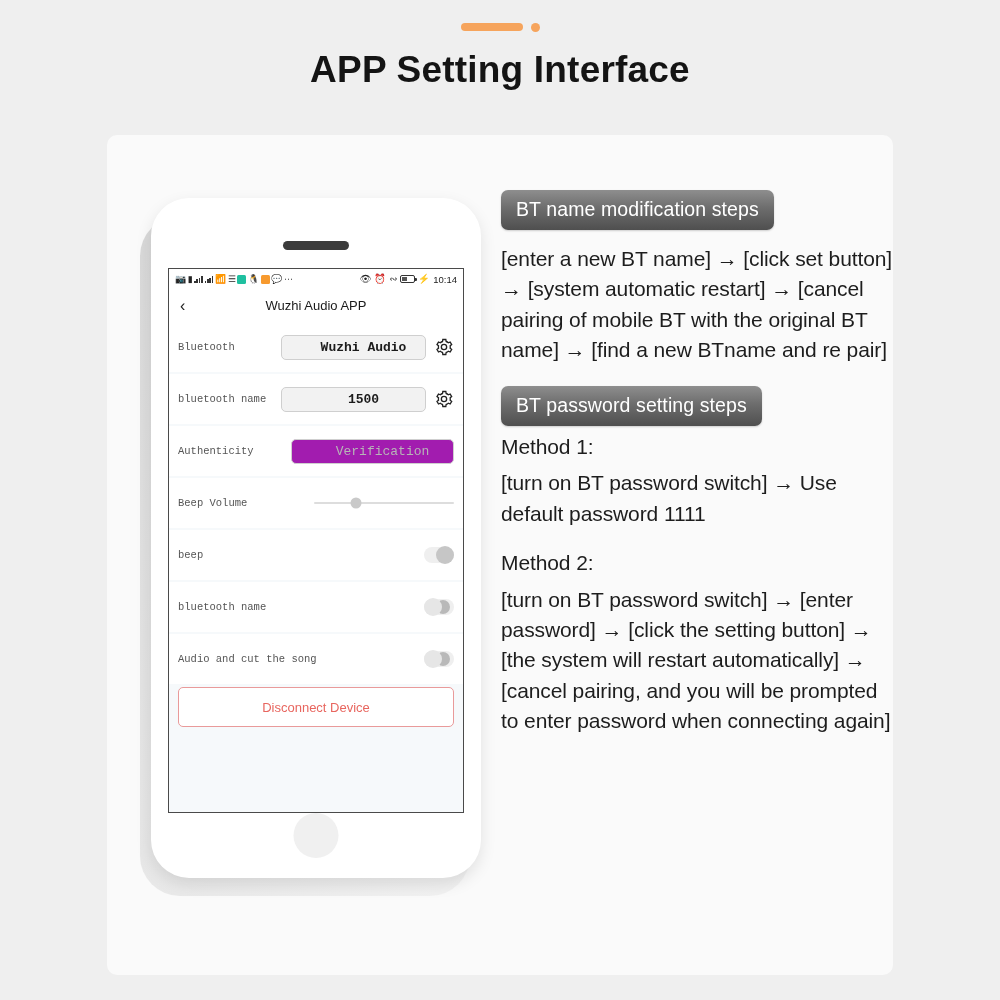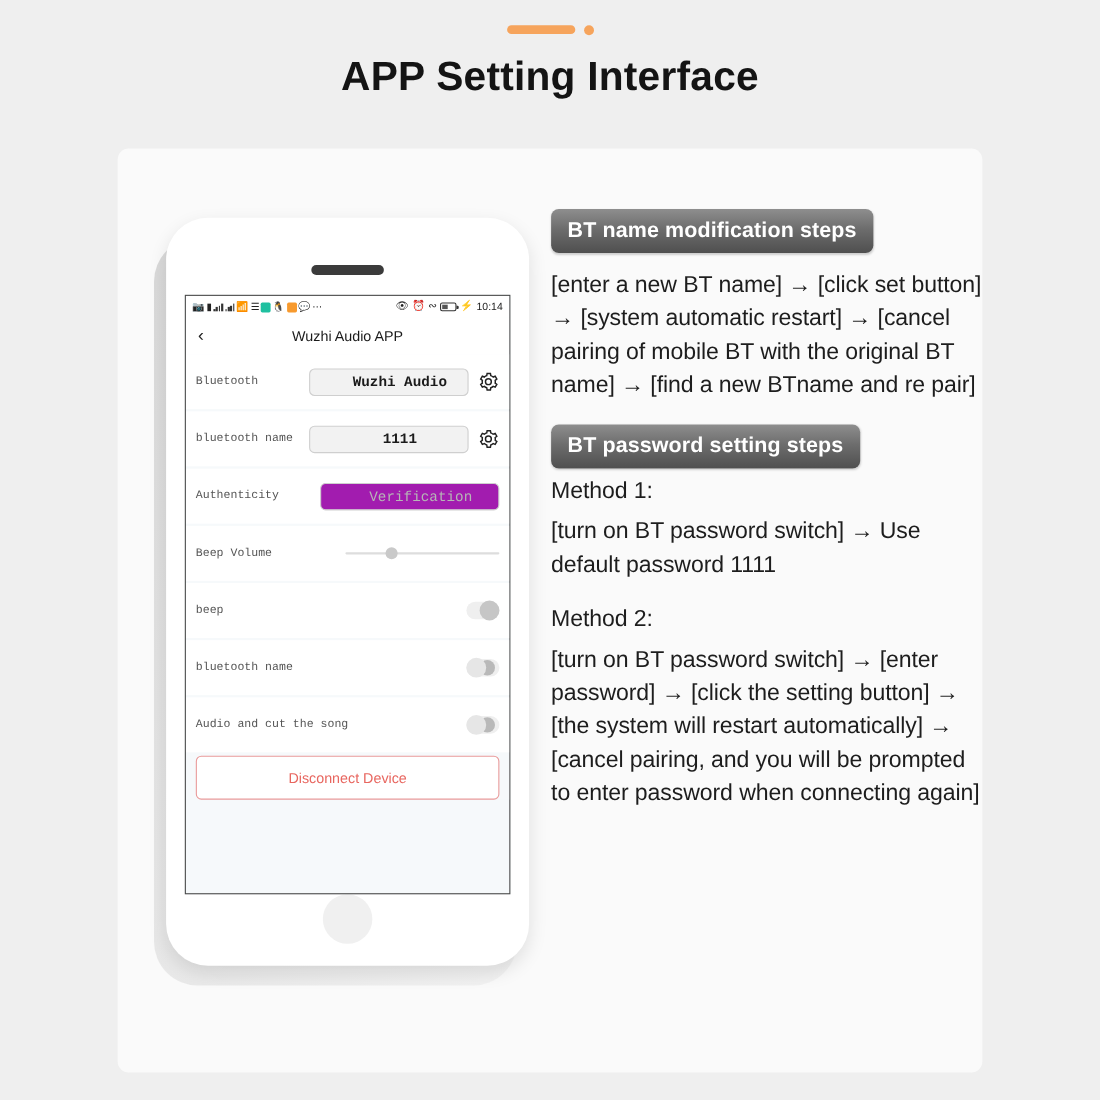--- a/index.html
+++ b/index.html
@@ -155,21 +155,21 @@
     font-size: 13px; color: #e8665f;
   }
 
   
   .panel {
     position: absolute; left: 394px; top: 55px; width: 392px;
   }
   .badge {
     display: inline-block;
     background: linear-gradient(180deg, #8e8e8e 0%, #6d6d6d 45%, #4f4f4f 100%);
-    color: #ffffff; font-weight: bold; font-size: 19.5px;
+    color: #ffffff; font-weight: normal; font-size: 19.5px;
     padding: 8px 15px 9px 15px; border-radius: 7px;
     letter-spacing: 0.1px;
     box-shadow: 0 1px 2px rgba(0,0,0,0.18);
   }
   .para {
     font-size: 21px; color: #1d1d1d; line-height: 1.45;
     margin-top: 14px; letter-spacing: -0.1px;
   }
   .para.tight { margin-top: 6px; }
   .gap-1 { height: 13px; }
@@ -247,21 +247,21 @@
               <span class="gear">
                 <svg viewBox="0 0 24 24" fill="none" stroke="#222" stroke-width="1.6">
                   <circle cx="12" cy="12" r="3.2"></circle>
                   <path d="M19.4 13.5a7.7 7.7 0 0 0 0-3l1.8-1.4-1.8-3.1-2.2.9a7.6 7.6 0 0 0-2.6-1.5L14.2 3h-3.6l-.4 2.4c-.95.3-1.83.8-2.6 1.5l-2.2-.9-1.8 3.1L5.4 10.5a7.7 7.7 0 0 0 0 3l-1.8 1.4 1.8 3.1 2.2-.9c.77.7 1.65 1.2 2.6 1.5l.4 2.4h3.6l.4-2.4c.95-.3 1.83-.8 2.6-1.5l2.2.9 1.8-3.1z"></path>
                 </svg>
               </span>
             </div>
 
             <div class="row">
               <span class="lbl">bluetooth name</span>
-              <span class="field">1111</span>
+              <span class="field">1500</span>
               <span class="gear">
                 <svg viewBox="0 0 24 24" fill="none" stroke="#222" stroke-width="1.6">
                   <circle cx="12" cy="12" r="3.2"></circle>
                   <path d="M19.4 13.5a7.7 7.7 0 0 0 0-3l1.8-1.4-1.8-3.1-2.2.9a7.6 7.6 0 0 0-2.6-1.5L14.2 3h-3.6l-.4 2.4c-.95.3-1.83.8-2.6 1.5l-2.2-.9-1.8 3.1L5.4 10.5a7.7 7.7 0 0 0 0 3l-1.8 1.4 1.8 3.1 2.2-.9c.77.7 1.65 1.2 2.6 1.5l.4 2.4h3.6l.4-2.4c.95-.3 1.83-.8 2.6-1.5l2.2.9 1.8-3.1z"></path>
                 </svg>
               </span>
             </div>
 
             <div class="row">
               <span class="lbl">Authenticity</span>

